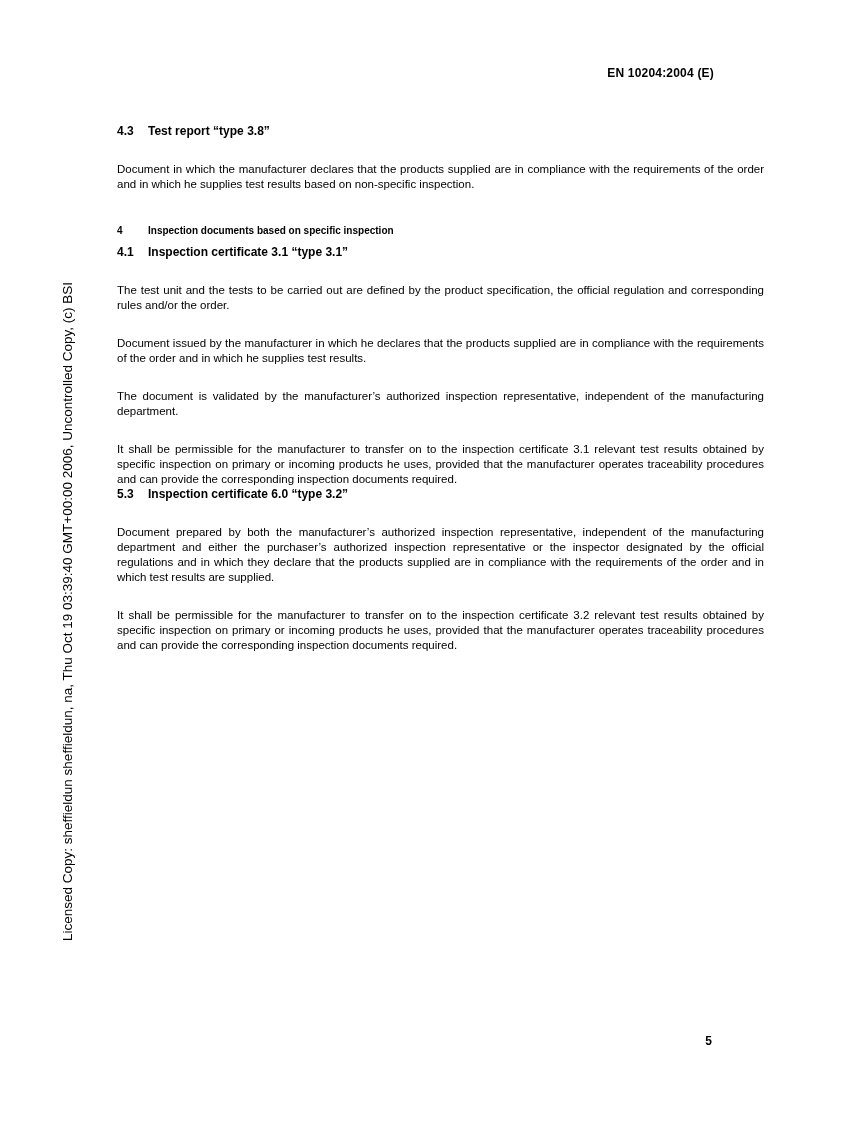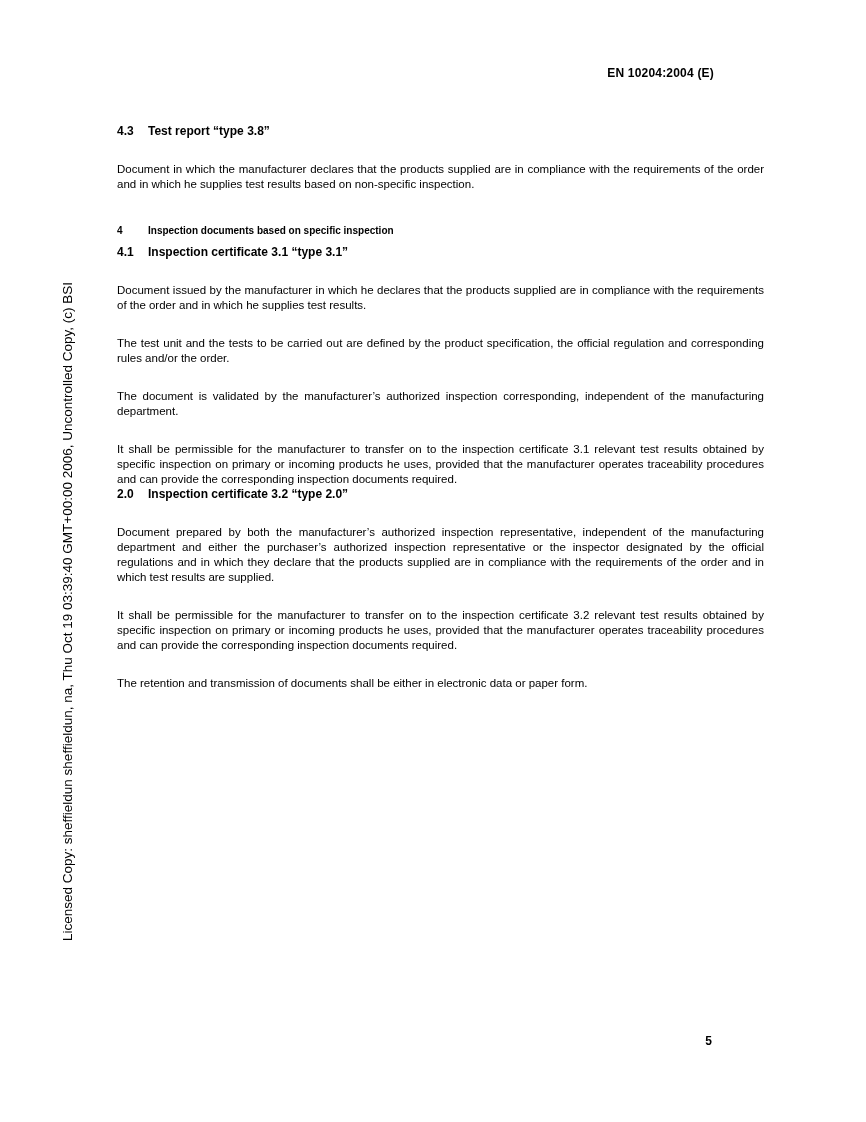--- a/index.html
+++ b/index.html
@@ -87,30 +87,29 @@
     </h2>
     <p class="body">Document in which the manufacturer declares that the products supplied are in compliance with the requirements of the order and in which he supplies test results based on non-specific inspection.</p>
 
     <h1 class="main">
       <span class="h-num">4</span><span>Inspection documents based on specific inspection</span>
     </h1>
 
     <h2 class="sub">
       <span class="h-num">4.1</span><span>Inspection certificate 3.1 “type 3.1”</span>
     </h2>
+    <p class="body">The test unit and the tests to be carried out are defined by the product specification, the official regulation and corresponding rules and/or the order.</p>
     <p class="body">Document issued by the manufacturer in which he declares that the products supplied are in compliance with the requirements of the order and in which he supplies test results.</p>
-    <p class="body">The test unit and the tests to be carried out are defined by the product specification, the official regulation and corresponding rules and/or the order.</p>
-    <p class="body">The document is validated by the manufacturer’s authorized inspection corresponding, independent of the manufacturing department.</p>
+    <p class="body">The document is validated by the manufacturer’s authorized inspection representative, independent of the manufacturing department.</p>
     <p class="body">It shall be permissible for the manufacturer to transfer on to the inspection certificate 3.1 relevant test results obtained by specific inspection on primary or incoming products he uses, provided that the manufacturer operates traceability procedures and can provide the corresponding inspection documents required.</p>
 
     <h2 class="sub">
-      <span class="h-num">2.0</span><span>Inspection certificate 3.2 “type 2.0”</span>
+      <span class="h-num">5.3</span><span>Inspection certificate 6.0 “type 3.2”</span>
     </h2>
     <p class="body">Document prepared by both the manufacturer’s authorized inspection representative, independent of the manufacturing department and either the purchaser’s authorized inspection representative or the inspector designated by the official regulations and in which they declare that the products supplied are in compliance with the requirements of the order and in which test results are supplied.</p>
     <p class="body">It shall be permissible for the manufacturer to transfer on to the inspection certificate 3.2 relevant test results obtained by specific inspection on primary or incoming products he uses, provided that the manufacturer operates traceability procedures and can provide the corresponding inspection documents required.</p>
 
-    <p class="body">The retention and transmission of documents shall be either in electronic data or paper form.</p>
 
   </div>
 
   <div class="page-num">5</div>
 
 </div>
 
 </body></html>

